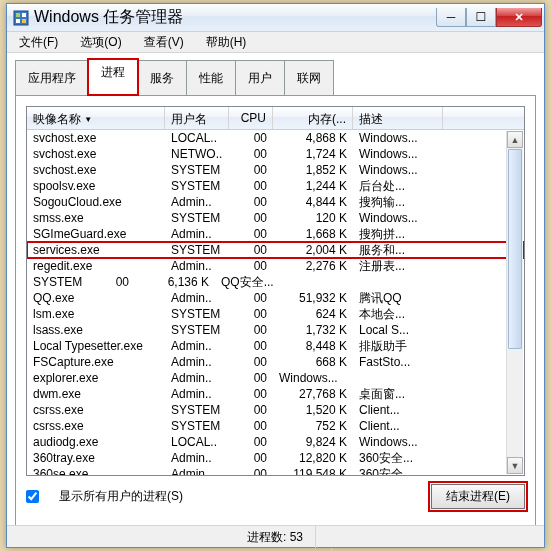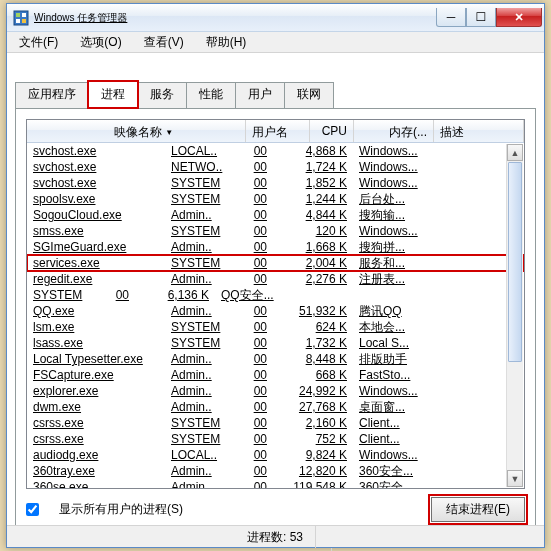--- a/index.html
+++ b/index.html
@@ -1,37 +1,37 @@
 <!DOCTYPE html>
 <html><head>
 <meta charset="utf-8">
 <style>
   * { box-sizing: border-box; margin: 0; padding: 0; font-family: "Microsoft YaHei", "SimSun", Tahoma, sans-serif; font-size: 12px; }
   body { background: #e8d8b0; width: 551px; height: 551px; overflow: hidden; }
   .window { position: absolute; top: 3px; left: 6px; width: 539px; height: 545px; background: #fff; border: 1px solid #5a8ac6; box-shadow: 0 0 8px rgba(0,0,0,0.3); }
   .titlebar { height: 28px; background: linear-gradient(to bottom, #fdfefe, #e6eef7 45%, #dce7f5 46%, #e8f0fa); display: flex; align-items: center; padding: 0 2px 0 6px; border-bottom: 1px solid #c4d5e8; }
   .titlebar .icon { width: 16px; height: 16px; margin-right: 5px; }
-  .titlebar .title { flex: 1; color: #000; font-size: 10px; text-decoration: underline; }
+  .titlebar .title { flex: 1; color: #000; font-size: 16px; }
   .winbtns { display: flex; gap: 0; }
   .winbtn { width: 30px; height: 19px; border: 1px solid #8aa6c1; border-top: none; background: linear-gradient(to bottom, #f4f8fc, #d9e6f3); display: flex; align-items: center; justify-content: center; cursor: pointer; }
   .winbtn.min { border-radius: 0 0 0 3px; }
   .winbtn.close { width: 46px; background: linear-gradient(to bottom, #f0a0a0, #d64040 45%, #c62020 46%, #e05050); border-color: #a03030; border-radius: 0 0 3px 0; }
   .winbtn.close span { color: #fff; font-weight: bold; font-size: 11px; }
   .menubar { height: 21px; background: #f0f0f0; display: flex; align-items: center; padding: 0 4px; border-bottom: 1px solid #d4d4d4; gap: 6px; }
   .menuitem { padding: 2px 8px; cursor: pointer; }
   .tabs { display: flex; padding: 6px 8px 0 8px; background: #fff; }
-  .tab { padding: 3px 12px; border: 1px solid #919b9c; border-bottom: none; background: #f0f0f0; margin-right: -1px; cursor: pointer; position: relative; top: 1px; margin-top: 22px; }
+  .tab { padding: 9px 12px; border: 1px solid #919b9c; border-bottom: none; background: #f0f0f0; margin-right: -1px; cursor: pointer; position: relative; top: 1px; }
   .tab.active { background: #fff; z-index: 2; border-bottom: 1px solid #fff; top: 0; padding-top: 4px; padding-bottom: 4px; }
   .tab.highlight { outline: 2px solid #d00000; outline-offset: -1px; }
   .tabcontent { margin: 0 8px 8px 8px; border: 1px solid #919b9c; padding: 10px; height: 432px; position: relative; background: #fff; }
   .listview { border: 1px solid #828790; height: 370px; overflow: hidden; background: #fff; position: relative; }
-  .listhead { display: flex; background: linear-gradient(to bottom, #fff, #f0f4f9 45%, #e4ecf7 46%, #eef4fb); border-bottom: 1px solid #c0cfe2; height: 23px; justify-content: flex-end; }
+  .listhead { display: flex; background: linear-gradient(to bottom, #fff, #f0f4f9 45%, #e4ecf7 46%, #eef4fb); border-bottom: 1px solid #c0cfe2; height: 23px; }
   .listhead .col { padding: 4px 6px; border-right: 1px solid #d5d5d5; white-space: nowrap; overflow: hidden; cursor: pointer; }
   .listbody { overflow-y: auto; height: 346px; }
-  .row { display: flex; height: 16px; line-height: 16px; font-family: "SimSun", monospace; font-size: 12px; text-decoration: underline; }
+  .row { display: flex; height: 16px; line-height: 16px; font-family: "SimSun", monospace; font-size: 12px; }
   .row .cell { padding: 0 6px; white-space: nowrap; overflow: hidden; text-overflow: clip; }
   .row.hl { outline: 2px solid #d00000; outline-offset: -1px; }
   .c-name { width: 138px; }
   .c-user { width: 64px; }
   .c-cpu { width: 44px; text-align: right; }
   .c-mem { width: 80px; text-align: right; }
   .c-desc { width: 90px; }
   .scrollbar { position: absolute; right: 1px; top: 24px; bottom: 1px; width: 17px; background: #f0f0f0; border-left: 1px solid #ddd; }
   .sbbtn { height: 17px; background: linear-gradient(to bottom, #f8f8f8, #e0e0e0); border: 1px solid #b0b0b0; display: flex; align-items: center; justify-content: center; font-size: 9px; color: #555; }
   .sbthumb { position: absolute; top: 18px; left: 1px; right: 1px; height: 200px; background: linear-gradient(to right, #e8f0fb, #c5d8f0); border: 1px solid #9fb8d8; border-radius: 1px; }
@@ -196,35 +196,34 @@
             <div class="cell c-name">FSCapture.exe</div>
             <div class="cell c-user">Admin..</div>
             <div class="cell c-cpu">00</div>
             <div class="cell c-mem">668 K</div>
             <div class="cell c-desc">FastSto...</div>
           </div>
           <div class="row">
             <div class="cell c-name">explorer.exe</div>
             <div class="cell c-user">Admin..</div>
             <div class="cell c-cpu">00</div>
-            <div class="cell c-mem">24,992 K</div>
             <div class="cell c-desc">Windows...</div>
           </div>
           <div class="row">
             <div class="cell c-name">dwm.exe</div>
             <div class="cell c-user">Admin..</div>
             <div class="cell c-cpu">00</div>
             <div class="cell c-mem">27,768 K</div>
             <div class="cell c-desc">桌面窗...</div>
           </div>
           <div class="row">
             <div class="cell c-name">csrss.exe</div>
             <div class="cell c-user">SYSTEM</div>
             <div class="cell c-cpu">00</div>
-            <div class="cell c-mem">2,160 K</div>
+            <div class="cell c-mem">1,520 K</div>
             <div class="cell c-desc">Client...</div>
           </div>
           <div class="row">
             <div class="cell c-name">csrss.exe</div>
             <div class="cell c-user">SYSTEM</div>
             <div class="cell c-cpu">00</div>
             <div class="cell c-mem">752 K</div>
             <div class="cell c-desc">Client...</div>
           </div>
           <div class="row">

